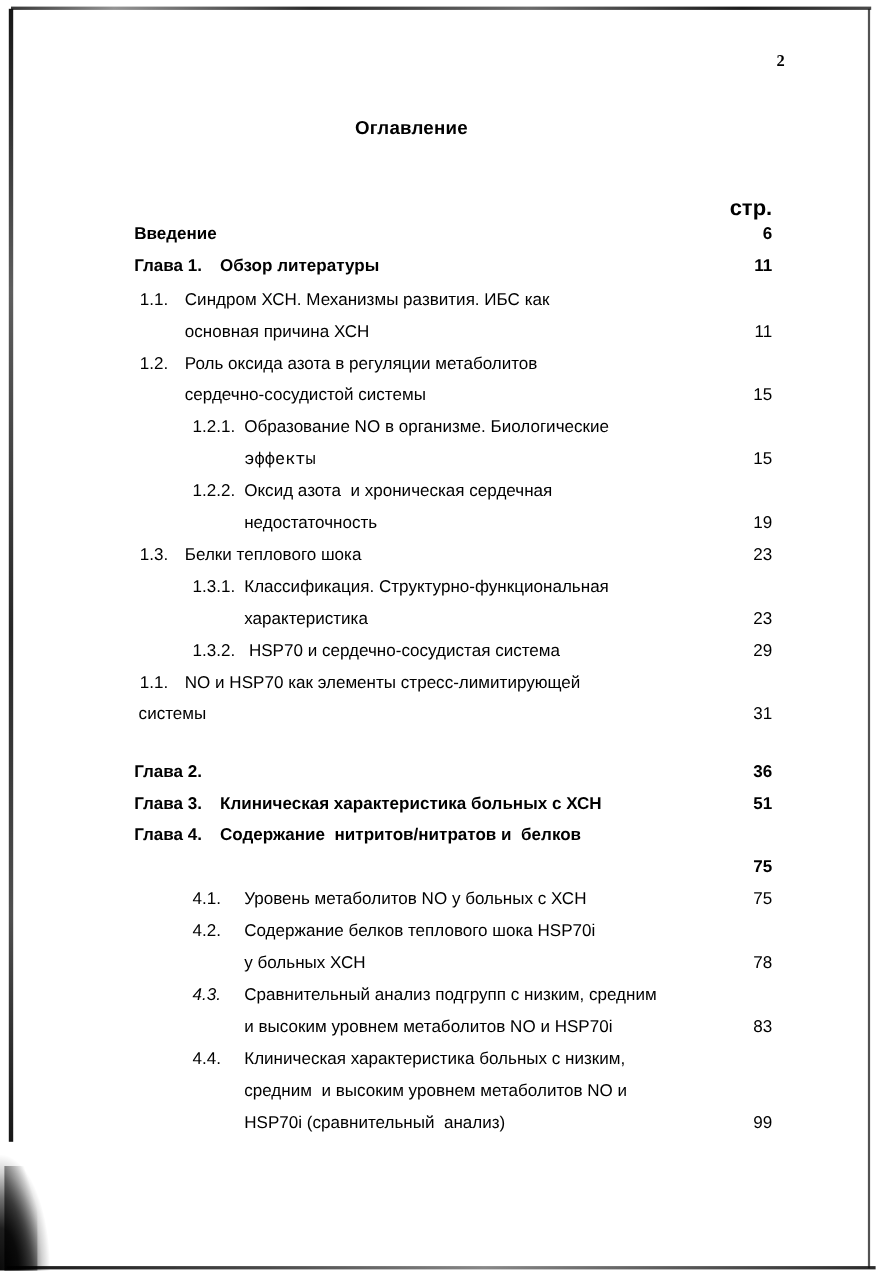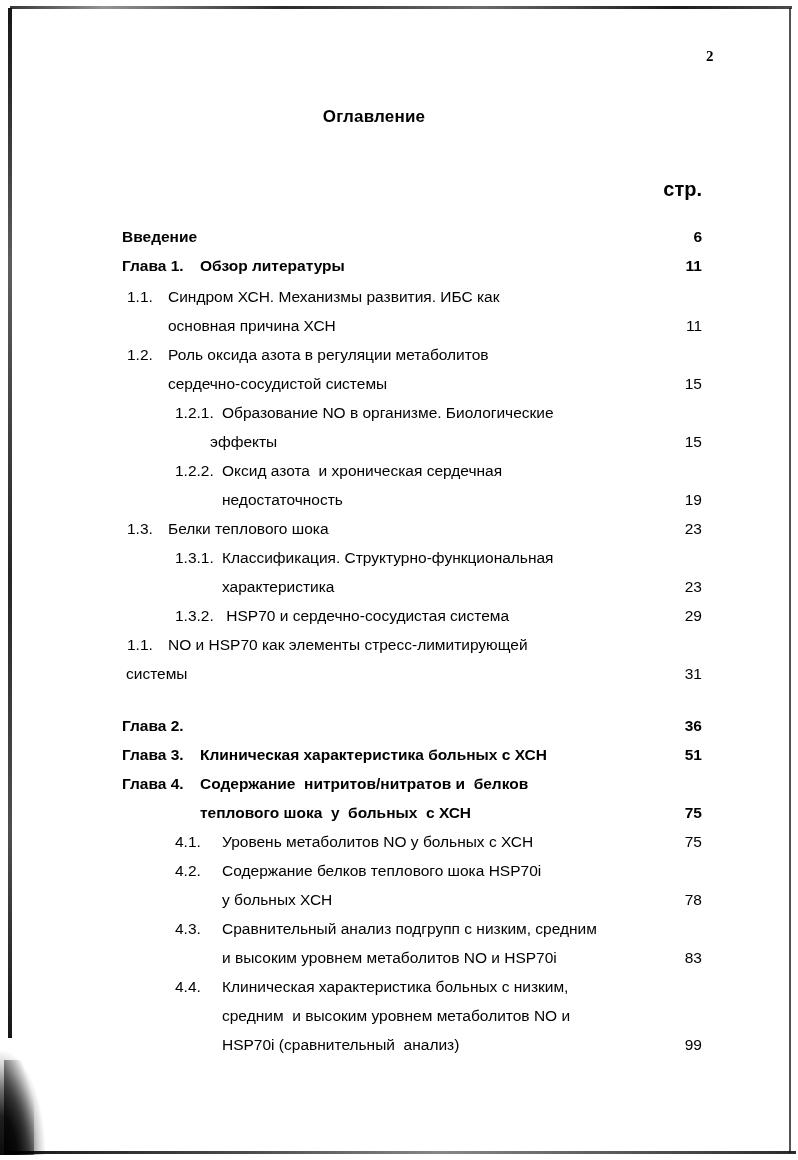--- a/index.html
+++ b/index.html
@@ -97,21 +97,20 @@
   .toc {
     position: absolute;
     left: 0; top: 0;
     width: 798px;
   }
   .row {
     position: absolute;
     left: 0;
     width: 640px;
     height: 29px;
-    margin-top: 24px;
   }
   .row .txt {
     position: absolute;
     top: 0;
     font-size: 15.5px;
     line-height: 20px;
     white-space: pre;
   }
   .row .num {
     position: absolute;
@@ -170,21 +169,21 @@
       </div>
       <div class="row" style="top: 350px;">
         <span class="txt" style="left: 168px;">сердечно-сосудистой системы</span>
         <span class="num">15</span>
       </div>
       <div class="row" style="top: 379px;">
         <span class="marker" style="left: 175px;">1.2.1.</span>
         <span class="txt" style="left: 222px;">Образование NO в организме. Биологические</span>
       </div>
       <div class="row" style="top: 408px;">
-        <span class="txt" style="left: 210px;">эффекты</span>
+        <span class="txt" style="left: 222px; font-family: Liberation Mono, monospace;">эффекты</span>
         <span class="num">15</span>
       </div>
       <div class="row" style="top: 437px;">
         <span class="marker" style="left: 175px;">1.2.2.</span>
         <span class="txt" style="left: 222px;">Оксид азота  и хроническая сердечная</span>
       </div>
       <div class="row" style="top: 466px;">
         <span class="txt" style="left: 222px;">недостаточность</span>
         <span class="num">19</span>
       </div>
@@ -221,38 +220,37 @@
       <div class="row bold" style="top: 721px;">
         <span class="marker b" style="left: 122px;">Глава 3.</span>
         <span class="txt" style="left: 200px;">Клиническая характеристика больных с ХСН</span>
         <span class="num">51</span>
       </div>
       <div class="row bold" style="top: 750px;">
         <span class="marker b" style="left: 122px;">Глава 4.</span>
         <span class="txt" style="left: 200px;">Содержание  нитритов/нитратов и  белков</span>
       </div>
       <div class="row bold" style="top: 779px;">
-        <span class="txt" style="left: 200px;">теплового шока  у  больных  с ХСН</span>
         <span class="num">75</span>
       </div>
       <div class="row" style="top: 808px;">
         <span class="marker" style="left: 175px;">4.1.</span>
         <span class="txt" style="left: 222px;">Уровень метаболитов NO у больных с ХСН</span>
         <span class="num">75</span>
       </div>
       <div class="row" style="top: 837px;">
         <span class="marker" style="left: 175px;">4.2.</span>
         <span class="txt" style="left: 222px;">Содержание белков теплового шока HSP70i</span>
       </div>
       <div class="row" style="top: 866px;">
         <span class="txt" style="left: 222px;">у больных ХСН</span>
         <span class="num">78</span>
       </div>
       <div class="row" style="top: 895px;">
-        <span class="marker" style="left: 175px;">4.3.</span>
+        <span class="marker" style="left: 175px; font-style: italic;">4.3.</span>
         <span class="txt" style="left: 222px;">Сравнительный анализ подгрупп с низким, средним</span>
       </div>
       <div class="row" style="top: 924px;">
         <span class="txt" style="left: 222px;">и высоким уровнем метаболитов NO и HSP70i</span>
         <span class="num">83</span>
       </div>
       <div class="row" style="top: 953px;">
         <span class="marker" style="left: 175px;">4.4.</span>
         <span class="txt" style="left: 222px;">Клиническая характеристика больных с низким,</span>
       </div>

